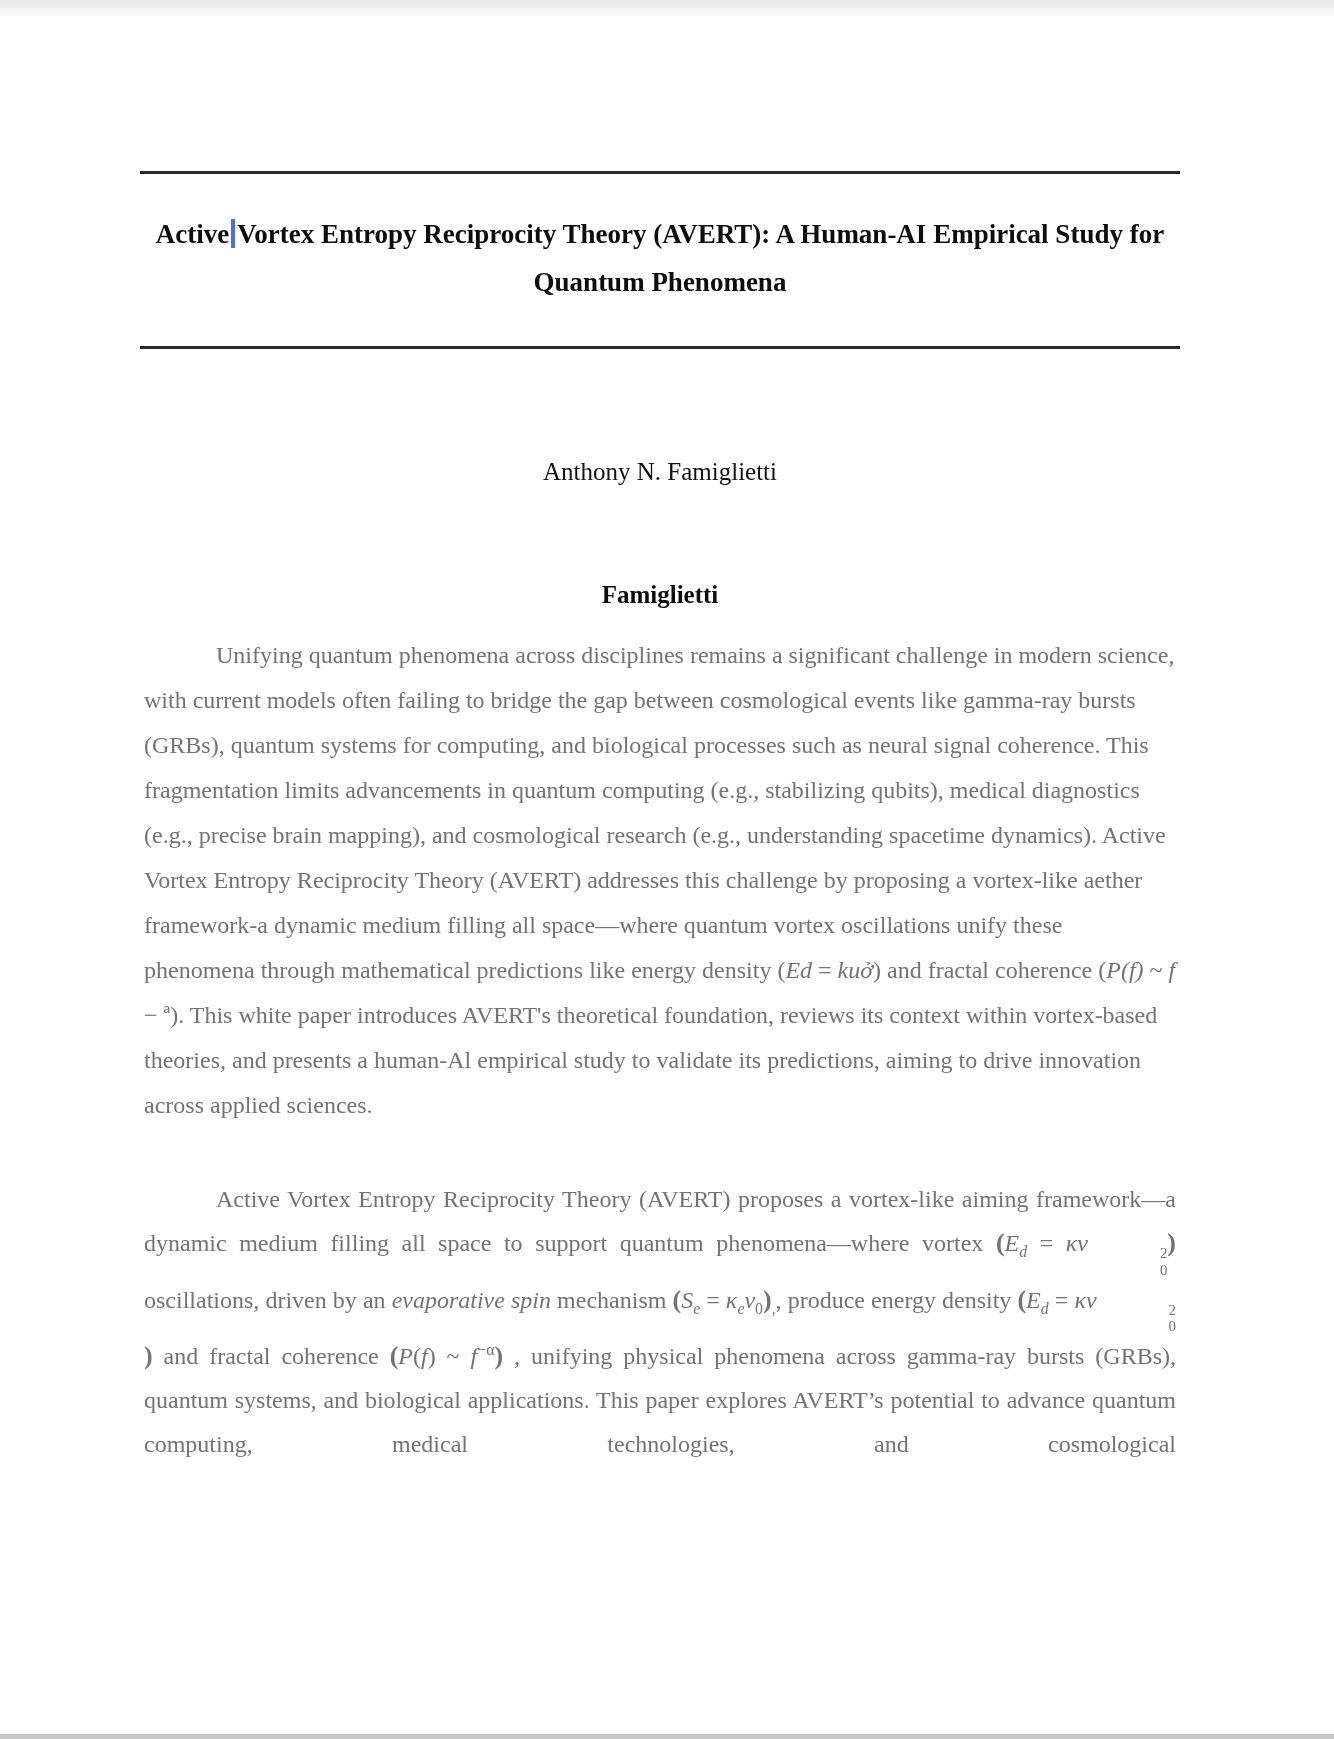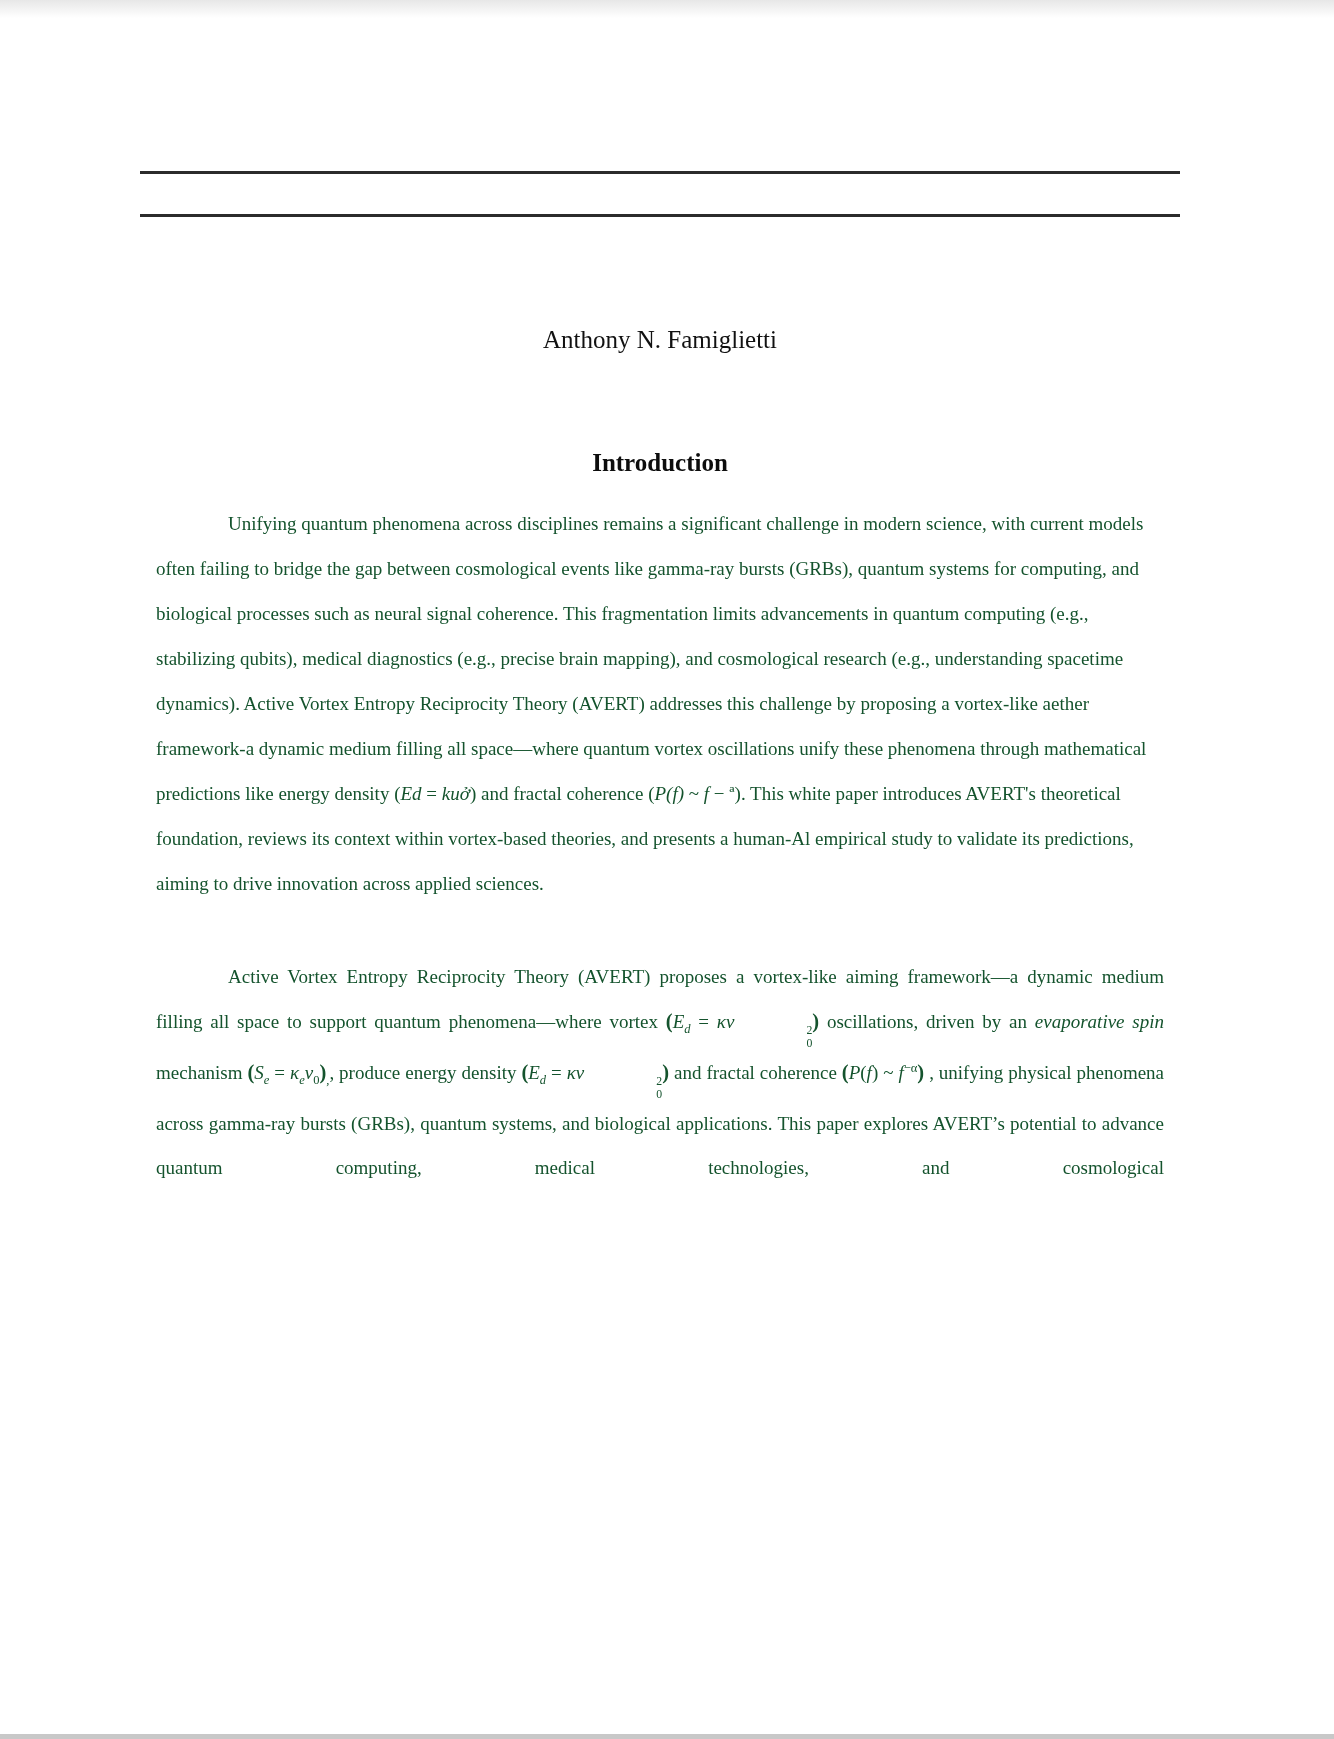--- a/index.html
+++ b/index.html
@@ -39,23 +39,23 @@
     margin-top:108px;
     font-size:25px;line-height:30px;text-align:center;
   }
   .sec-heading{
     font-size:25px;font-weight:700;line-height:32px;text-align:center;
     color:#0d0d0d;
   }
   .h-intro{margin-top:92px;}
   .h-abstract{margin-top:61px;}
   .body-par{
-    font-size:19px;color:#14532d;
+    font-size:24px;color:#737373;
     text-indent:72px;
-    margin:16px;
+    margin:4px;
   }
   .p-intro{
     margin-top:22px;
     line-height:45px;
     text-align:left;
   }
   .p-abstract{
     margin-top:49px;
     line-height:44px;
     text-align:justify;
@@ -76,26 +76,30 @@
   .r-stack span{display:block;}
 </style>
 </head>
 <body>
 
 <div class="page">
   <div class="top-shadow"></div>
 
   <div class="rule rule-top"></div>
 
+  <div class="doc-title">
+    <div class="title-line"><span>Active</span><span class="caret"></span><span>Vortex Entropy Reciprocity Theory (AVERT): A Human-AI Empirical Study for</span></div>
+    <div class="title-line">Quantum Phenomena</div>
+  </div>
 
   <div class="rule rule-bottom"></div>
 
   <div class="author">Anthony N. Famiglietti</div>
 
-  <div class="sec-heading h-intro">Introduction</div>
+  <div class="sec-heading h-intro">Famiglietti</div>
 
   <p class="body-par p-intro"><span>Unifying quantum phenomena across disciplines remains a significant challenge in modern science, with current models often failing to bridge the gap between cosmological events like gamma-ray bursts (GRBs), quantum systems for computing, and biological processes such as neural signal coherence. This fragmentation limits advancements in quantum computing (e.g., stabilizing qubits), medical diagnostics (e.g., precise brain mapping), and cosmological research (e.g., understanding spacetime dynamics). Active Vortex Entropy Reciprocity Theory (AVERT) addresses this challenge by proposing a vortex-like aether framework-a dynamic medium filling all space—where quantum vortex oscillations unify these phenomena through mathematical predictions like energy density (</span><span class="r-math">Ed</span><span class="r-mathu"> = </span><span class="r-math">kuở</span><span>) and fractal coherence (</span><span class="r-math">P(f)</span><span class="r-mathu"> ~ </span><span class="r-math">f</span><span class="r-mathu"> − ª</span><span>). This white paper introduces AVERT's theoretical foundation, reviews its context within vortex-based theories, and presents a human-Al empirical study to validate its predictions, aiming to drive innovation across applied sciences.</span></p>
 
 
   <p class="body-par p-abstract"><span>Active Vortex Entropy Reciprocity Theory (AVERT) proposes a vortex-like aiming framework—a dynamic medium filling all space to support quantum phenomena—where vortex </span><span class="r-mathb">(</span><span class="r-math">E</span><span class="r-math r-sub">d</span><span class="r-mathu"> = </span><span class="r-math">κv</span><span class="r-stack">
         <span>2</span>
         <span>0</span>
       </span><span class="r-mathb">)</span><span> oscillations, driven by an </span><span class="r-i">evaporative spin</span><span> mechanism </span><span class="r-mathb">(</span><span class="r-math">S</span><span class="r-math r-sub">e</span><span class="r-mathu"> = </span><span class="r-math">κ</span><span class="r-math r-sub">e</span><span class="r-math">v</span><span class="r-mathu r-sub">0</span><span class="r-mathb">)</span><span class="r-sub">,</span><span>, produce energy density </span><span class="r-mathb">(</span><span class="r-math">E</span><span class="r-math r-sub">d</span><span class="r-mathu"> = </span><span class="r-math">κv</span><span class="r-stack">
         <span>2</span>
         <span>0</span>

